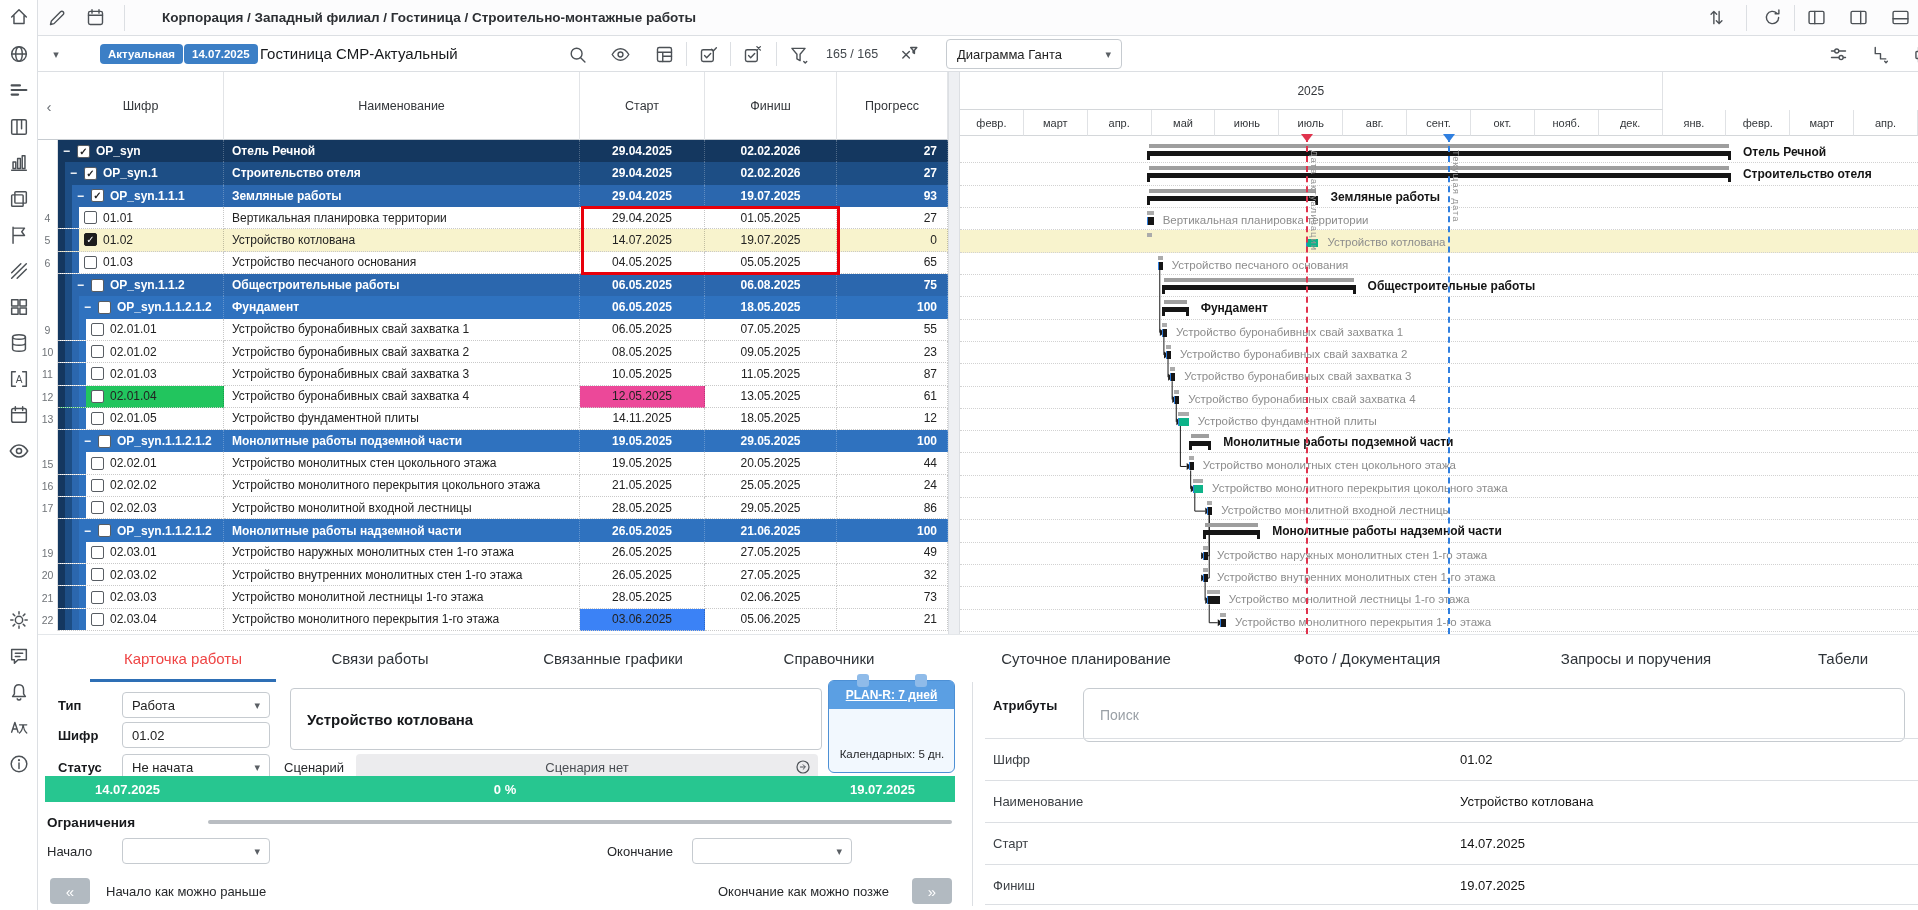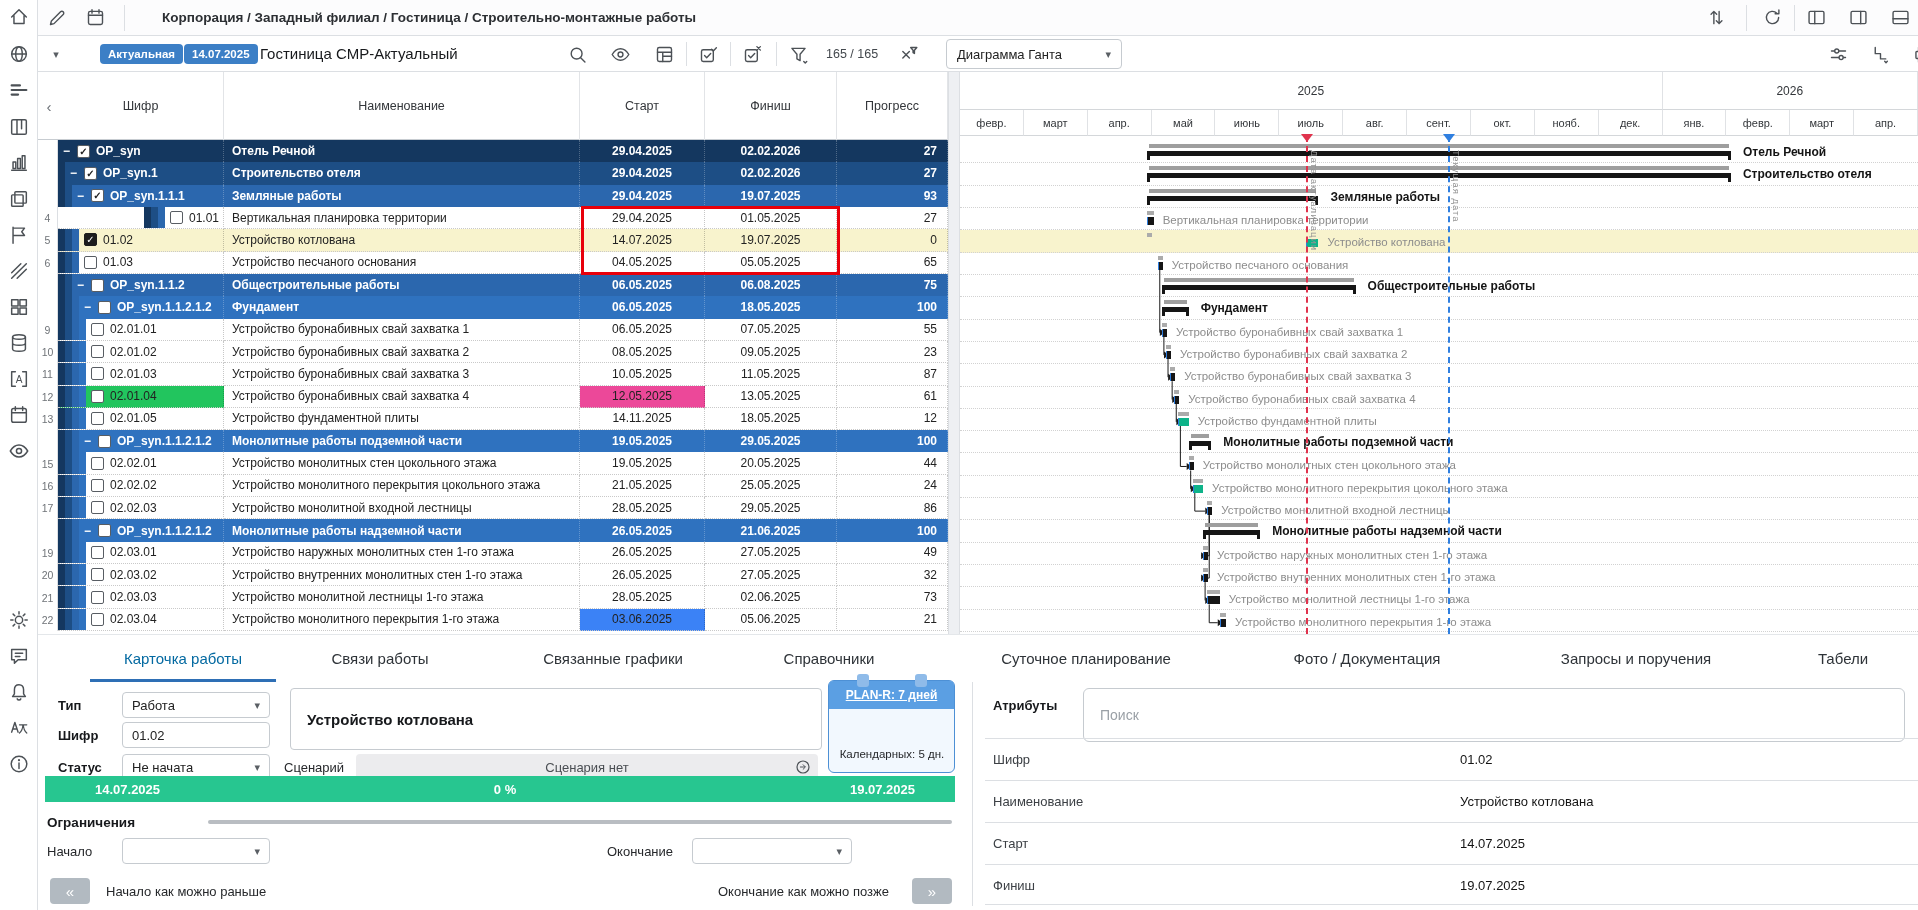--- a/index.html
+++ b/index.html
@@ -33,21 +33,21 @@
 .ycell,.mcell{position:absolute;display:flex;align-items:center;justify-content:center;color:#33363a;border-right:1px solid #e0e2e5;border-bottom:1px solid #d4d7da;background:#fff}
 .gband{position:absolute;border-bottom:1px dotted #d2d2d2}
 .glabel{position:absolute;font-size:11.5px;color:#8c8c8c;white-space:nowrap;line-height:14px}
 .glabel.sum{font-weight:bold;color:#141414;font-size:12px}
 .marker-line{position:absolute;width:0;border-left:2px dashed}
 .marker-tri{position:absolute;width:0;height:0;border-left:6px solid transparent;border-right:6px solid transparent;border-top:8px solid}
 .marker-text{position:absolute;writing-mode:vertical-rl;font-size:9.5px;color:#929292;letter-spacing:1px;white-space:nowrap}
 #redbox{position:absolute;left:581px;top:206px;width:259px;height:69px;border:3px solid #e8000b;z-index:7;pointer-events:none}
 #bottom{position:absolute;left:38px;top:634px;width:1880px;height:276px;background:#fff;border-top:1px solid #e4e7ea}
 .tab{position:absolute;top:0;height:47px;display:flex;align-items:center;font-size:15px;color:#2e3338;padding:0 34px;transform:translateX(-50%);cursor:pointer;white-space:nowrap}
-.tab.active{color:#0369a1}
+.tab.active{color:#ef4444}
 .tab.active::after{content:"";position:absolute;left:0;right:0;bottom:0;height:3px;background:#2e6fb5}
 .flabel{position:absolute;font-size:13px;font-weight:bold;color:#17191c}
 .fselect,.finput{position:absolute;height:26px;border:1px solid #c6cbd0;border-radius:4px;background:#fff;display:flex;align-items:center;padding:0 9px;font-size:13px;color:#222;cursor:pointer}
 .fselect .sp{flex:1}
 .caret{color:#5a5f64;font-size:11px}
 #namebox{position:absolute;left:290px;top:688px;width:532px;height:62px;border:1px solid #c6cbd0;border-radius:4px;background:#fff;display:flex;align-items:center;padding:0 16px;font-size:15px;font-weight:bold;color:#17191c}
 #calwidget{position:absolute;left:828px;top:680px;width:127px;height:93px;border:1.5px solid #4d90d5;border-radius:6px;background:#f2f8fe;z-index:2}
 #calwidget .hd{height:28px;background:#5b9fe3;border-radius:4px 4px 0 0;display:flex;align-items:center;justify-content:center}
 #calwidget .hd a{color:#fff;font-size:12px;font-weight:bold;text-decoration:underline}
 .ring{position:absolute;top:-7px;width:12px;height:13px;background:#8fbbe9;border-radius:3px}
@@ -421,21 +421,21 @@
         <span class="cbx">✓</span>
         <span style="margin-left: 6px;">OP_syn.1.1.1</span>
       </div>
       <div class="cell" style="width: 356px; background: rgb(43, 103, 174); justify-content: flex-start; padding-left: 8px; padding-right: 0px;">Земляные работы</div>
       <div class="cell" style="width: 125px; background: rgb(43, 103, 174); justify-content: center; padding-left: 0px; padding-right: 0px;">29.04.2025</div>
       <div class="cell" style="width: 132px; background: rgb(43, 103, 174); justify-content: center; padding-left: 0px; padding-right: 0px;">19.07.2025</div>
       <div class="cell" style="width: 111px; background: rgb(43, 103, 174); justify-content: flex-end; padding-left: 0px; padding-right: 10px;">93</div>
     </div>
     <div class="trow" style="top: 66.96px; height: 22.32px;">
       <div class="cell gut" style="width: 20px;">4</div>
-      <div class="cell" style="width: 166px; background: rgb(255, 255, 255); padding-right: 4px; justify-content: flex-end;">
+      <div class="cell" style="width: 166px; background: rgb(255, 255, 255); padding-right: 4px;">
         <div class="strip" style="background: rgb(20, 55, 95);"></div>
         <div class="strip" style="background: rgb(29, 78, 133);"></div>
         <div class="strip" style="background: rgb(43, 103, 174);"></div>
         <span class="cbx"></span>
         <span style="margin-left: 6px;">01.01</span>
       </div>
       <div class="cell" style="width: 356px; background: rgb(255, 255, 255); justify-content: flex-start; padding-left: 8px; padding-right: 0px;">Вертикальная планировка территории</div>
       <div class="cell" style="width: 125px; background: rgb(255, 255, 255); justify-content: center; padding-left: 0px; padding-right: 0px;">29.04.2025</div>
       <div class="cell" style="width: 132px; background: rgb(255, 255, 255); justify-content: center; padding-left: 0px; padding-right: 0px;">01.05.2025</div>
       <div class="cell" style="width: 111px; background: rgb(255, 255, 255); justify-content: flex-end; padding-left: 0px; padding-right: 10px;">27</div>
@@ -707,21 +707,20 @@
       <div class="cell" style="width: 132px; background: rgb(255, 255, 255); justify-content: center; padding-left: 0px; padding-right: 0px;">05.06.2025</div>
       <div class="cell" style="width: 111px; background: rgb(255, 255, 255); justify-content: flex-end; padding-left: 0px; padding-right: 10px;">21</div>
     </div>
   </div>
 <div id="redbox" style="border-color: rgb(232, 0, 11);"></div>
 
 <div id="splitter"></div>
 
 <div id="gantt">
     <div class="ycell" style="left: 0px; top: 0px; width: 702.533px; height: 38px; font-size: 12px;">2025</div>
-    <div class="ycell" style="left: 702.533px; top: 0px; width: 255.467px; height: 38px; font-size: 12px;">2026</div>
     <div class="mcell" style="left: 0px; top: 38px; width: 63.8667px; height: 26px; font-size: 11px;">февр.</div>
     <div class="mcell" style="left: 63.8667px; top: 38px; width: 63.8667px; height: 26px; font-size: 11px;">март</div>
     <div class="mcell" style="left: 127.733px; top: 38px; width: 63.8667px; height: 26px; font-size: 11px;">апр.</div>
     <div class="mcell" style="left: 191.6px; top: 38px; width: 63.8667px; height: 26px; font-size: 11px;">май</div>
     <div class="mcell" style="left: 255.467px; top: 38px; width: 63.8667px; height: 26px; font-size: 11px;">июнь</div>
     <div class="mcell" style="left: 319.333px; top: 38px; width: 63.8667px; height: 26px; font-size: 11px;">июль</div>
     <div class="mcell" style="left: 383.2px; top: 38px; width: 63.8667px; height: 26px; font-size: 11px;">авг.</div>
     <div class="mcell" style="left: 447.067px; top: 38px; width: 63.8667px; height: 26px; font-size: 11px;">сент.</div>
     <div class="mcell" style="left: 510.933px; top: 38px; width: 63.8667px; height: 26px; font-size: 11px;">окт.</div>
     <div class="mcell" style="left: 574.8px; top: 38px; width: 63.8667px; height: 26px; font-size: 11px;">нояб.</div>

